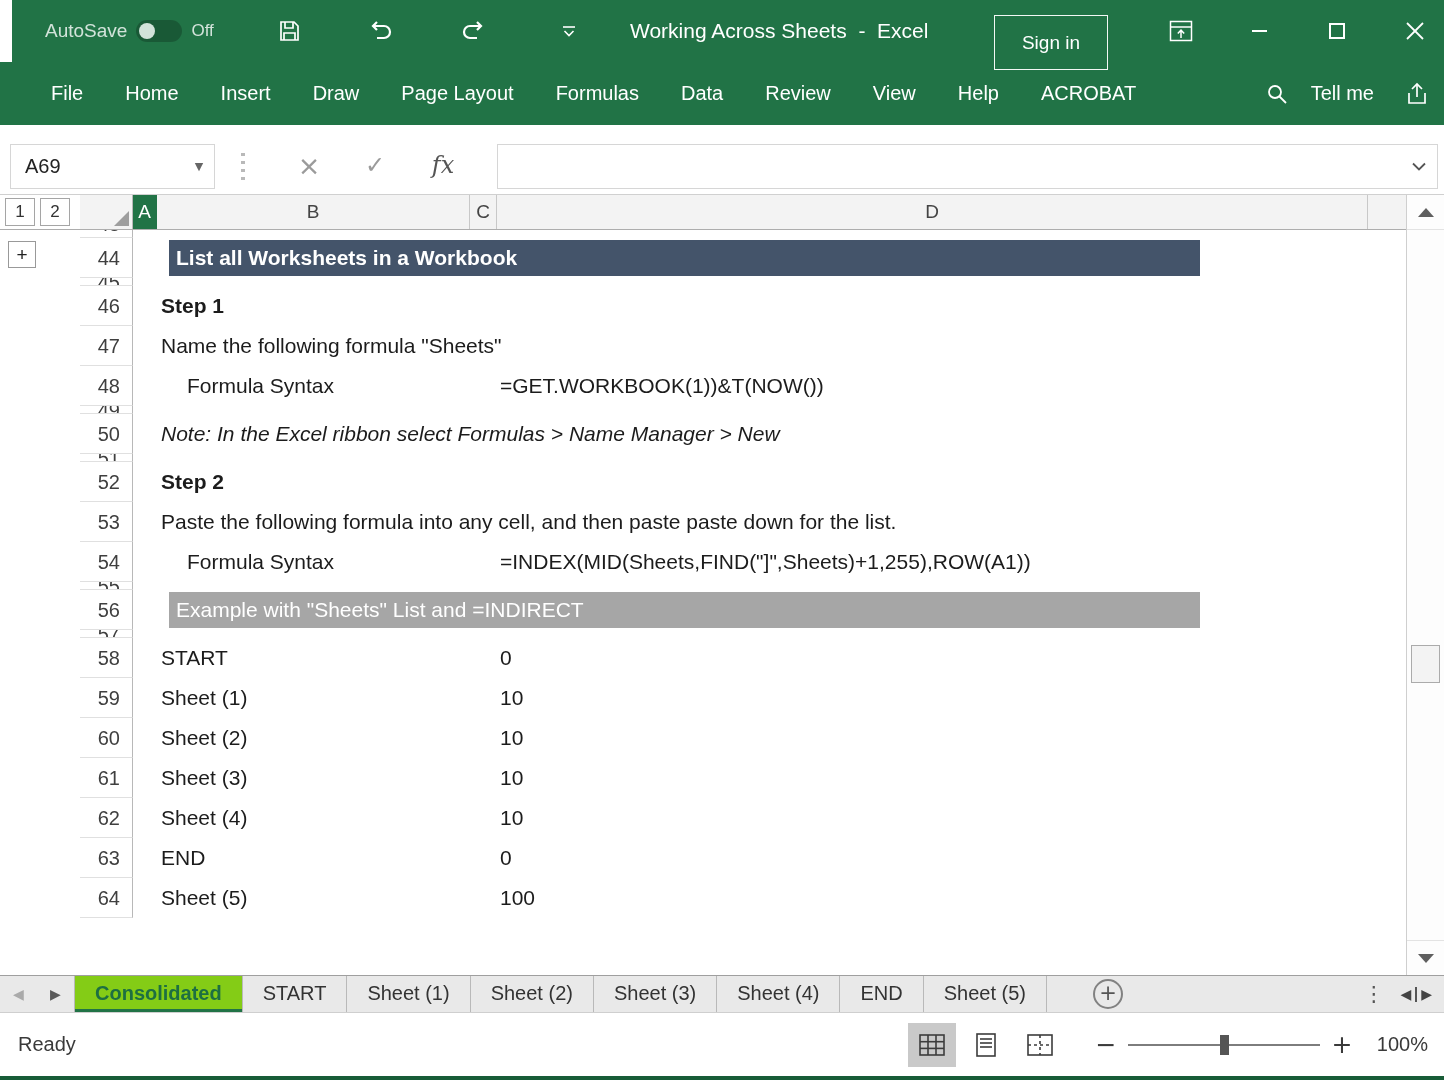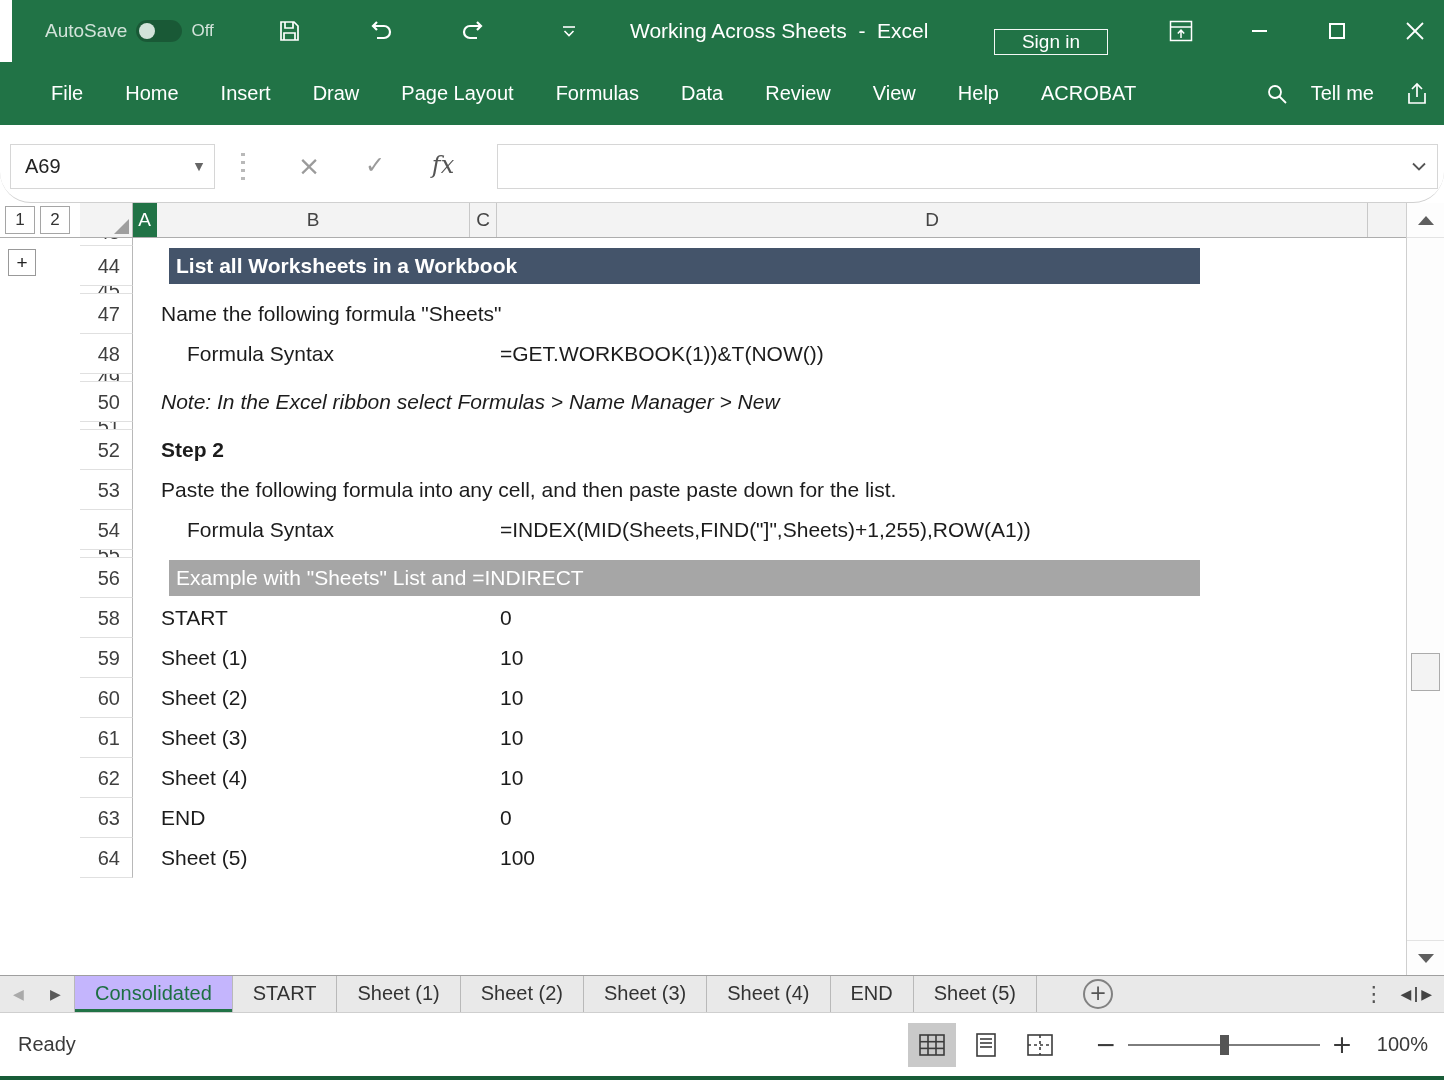--- a/index.html
+++ b/index.html
@@ -10,36 +10,36 @@
   
   .titlebar { height:62px; background:var(--excel-green); position:relative; color:#fff; flex:0 0 auto;margin-left:12px; }
   .autosave { position:absolute; left:33px; top:0; height:62px; display:flex; align-items:center; gap:9px; opacity:.8; font-size:19px; }
   .pill { width:46px; height:22px; border-radius:12px; background:rgba(0,0,0,.28); display:flex; align-items:center; padding-left:3px; }
   .knob { width:16px; height:16px; border-radius:50%; background:#fff; display:block; }
   .as-state { font-size:17px; }
   .tbicon { position:absolute; top:0; height:62px; width:42px; display:flex; align-items:center; justify-content:center; }
   .tb-save { left:256px; } .tb-undo { left:348px; } .tb-redo { left:440px; } .tb-qat { left:536px; }
   .tb-redo svg { transform:scaleX(-1); }
   .wtitle { position:absolute; left:618px; top:0; height:62px; display:flex; align-items:center; font-size:21px; white-space:pre; }
-  .signin { position:absolute; left:982px; top:29px; width:114px; height:26px; border:1px solid rgba(255,255,255,.95); font-size:19px; display:flex; align-items:center; justify-content:center; }
+  .signin { position:absolute; left:982px; top:15px; width:114px; height:55px; border:1px solid rgba(255,255,255,.95); font-size:19px; display:flex; align-items:center; justify-content:center; }
   .tb-ribbondisp { left:1148px; }
   .winbtn { position:absolute; top:0; width:62px; height:62px; display:flex; align-items:center; justify-content:center; }
   .wb-min { left:1216px; } .wb-max { left:1294px; } .wb-close { left:1372px; }
   .minbar { width:15px; height:2px; background:#fff; }
   .maxbox { width:16px; height:16px; border:2px solid #fff; }
 
   
   .ribbonrow { height:63px; background:var(--excel-green); display:flex; align-items:center; color:#fff; padding:0 14px 0 30px; flex:0 0 auto; }
   .rtabs { display:flex; height:100%; }
   .ribbon-tab { font-size:20px; line-height:63px; padding:0 21px; color:#fff; white-space:nowrap; }
   .tellme { margin-left:auto; display:flex; align-items:center; gap:23px; font-size:20px; color:#fff; padding:0 4px; }
   .shareic { margin-left:26px; display:flex; align-items:center; }
 
   
-  .formularow { height:78px; background:#fff; position:relative; border-bottom:1px solid #d0d0d0; flex:0 0 auto;border-radius:31px; }
+  .formularow { height:70px; background:#fff; position:relative; border-bottom:1px solid #d0d0d0; flex:0 0 auto; }
   .namebox { position:absolute; left:10px; top:19px; width:205px; height:45px; border:1px solid #d6d6d6; display:flex; align-items:center; }
   .nval { padding-left:14px; font-size:20px; color:#222; flex:1; }
   .ndd { width:30px; text-align:center; color:#666; font-size:11px; font-family:"DejaVu Sans",sans-serif; }
   .fdots { position:absolute; left:241px; top:28px; width:4px; height:28px;
            background:repeating-linear-gradient(to bottom,#b9b9b9 0 3px,transparent 3px 8px); }
   .fbtn { position:absolute; top:19px; width:46px; height:45px; text-align:center; line-height:43px; font-family:"DejaVu Sans",sans-serif; }
   .fb-cancel { left:286px; font-size:27px; color:#9b9b9b; }
   .fb-enter  { left:352px; font-size:24px; color:#9b9b9b; }
   .fb-fx     { left:420px; font-size:24px; color:#555; font-style:italic; font-family:"DejaVu Serif",serif; }
   .formulabox { position:absolute; left:497px; top:19px; right:6px; height:45px; border:1px solid #d6d6d6; display:flex; align-items:center; }
@@ -93,21 +93,21 @@
   .track { flex:1; position:relative; }
   .thumb { position:absolute; left:4px; right:4px; top:415px; height:38px; border:1px solid #ababab; background:#f3f3f3; }
 
   
   .tabbar { height:37px; flex:0 0 auto; display:flex; align-items:stretch; background:#e9e9e9; border-top:1px solid #9f9f9f; }
   .tabnav { width:37px; display:flex; align-items:center; justify-content:center; font-size:14px; color:#5a5a5a; font-family:"DejaVu Sans",sans-serif; }
   .tabnav.first { color:#aaa; }
   .tabs { display:flex; }
   .sheettab { padding:0 20px; line-height:34px; font-size:20px; color:#333; border-right:1px solid #b9b9b9; white-space:nowrap; }
   .sheettab:first-child { border-left:1px solid #b9b9b9; }
-  .sheettab.active { background:#c4b5fd; color:#1d6f42; font-weight:normal; box-shadow:inset 0 -3px 0 var(--excel-green); }
+  .sheettab.active { background:#84cc16; color:#1d6f42; font-weight:bold; box-shadow:inset 0 -3px 0 var(--excel-green); }
   .newsheet { width:30px; height:30px; flex:0 0 auto; border:2px solid #828282; border-radius:50%; margin:3px 0 0 46px;
               text-align:center; line-height:25px; font-size:21px; color:#555; font-family:"DejaVu Sans",sans-serif; }
   .tabright { margin-left:auto; display:flex; align-items:center; gap:16px; padding-right:12px; }
   .vdots { font-size:21px; color:#555; font-family:"DejaVu Sans",sans-serif; }
   .tsgroup { display:flex; align-items:center; gap:4px; }
   .ts { font-size:14px; color:#444; font-family:"DejaVu Sans",sans-serif; }
   .tsbar { width:2px; height:15px; background:#555; }
 
   
   .statusbar { height:64px; flex:0 0 auto; background:#fff; border-top:1px solid #cfcfcf; display:flex; align-items:center; }
@@ -275,20 +275,32 @@
           </div>
           <div class="grow kind-hidden">
             <div class="gutter"></div>
             <div class="rownum">
               <span>45</span>
             </div>
             <div class="cells">
               <div class="cellA"></div>
             </div>
           </div>
+          <div class="grow kind-bold">
+            <div class="gutter"></div>
+            <div class="rownum">
+              <span>46</span>
+            </div>
+            <div class="cells">
+              <div class="cellA"></div>
+              <div class="cellB">Step 1</div>
+              <div class="cellC"></div>
+              <div class="cellD"></div>
+            </div>
+          </div>
           <div class="grow kind-text">
             <div class="gutter"></div>
             <div class="rownum">
               <span>47</span>
             </div>
             <div class="cells">
               <div class="cellA"></div>
               <div class="cellB">Name the following formula "Sheets"</div>
               <div class="cellC"></div>
               <div class="cellD"></div>
@@ -382,20 +394,29 @@
             </div>
           </div>
           <div class="grow kind-subtitle-bar">
             <div class="gutter"></div>
             <div class="rownum">
               <span>56</span>
             </div>
             <div class="cells">
               <div class="cellA"></div>
               <div class="bar">Example with "Sheets" List and =INDIRECT</div>
+            </div>
+          </div>
+          <div class="grow kind-hidden">
+            <div class="gutter"></div>
+            <div class="rownum">
+              <span>57</span>
+            </div>
+            <div class="cells">
+              <div class="cellA"></div>
             </div>
           </div>
           <div class="grow kind-data">
             <div class="gutter"></div>
             <div class="rownum">
               <span>58</span>
             </div>
             <div class="cells">
               <div class="cellA"></div>
               <div class="cellB">START</div>

